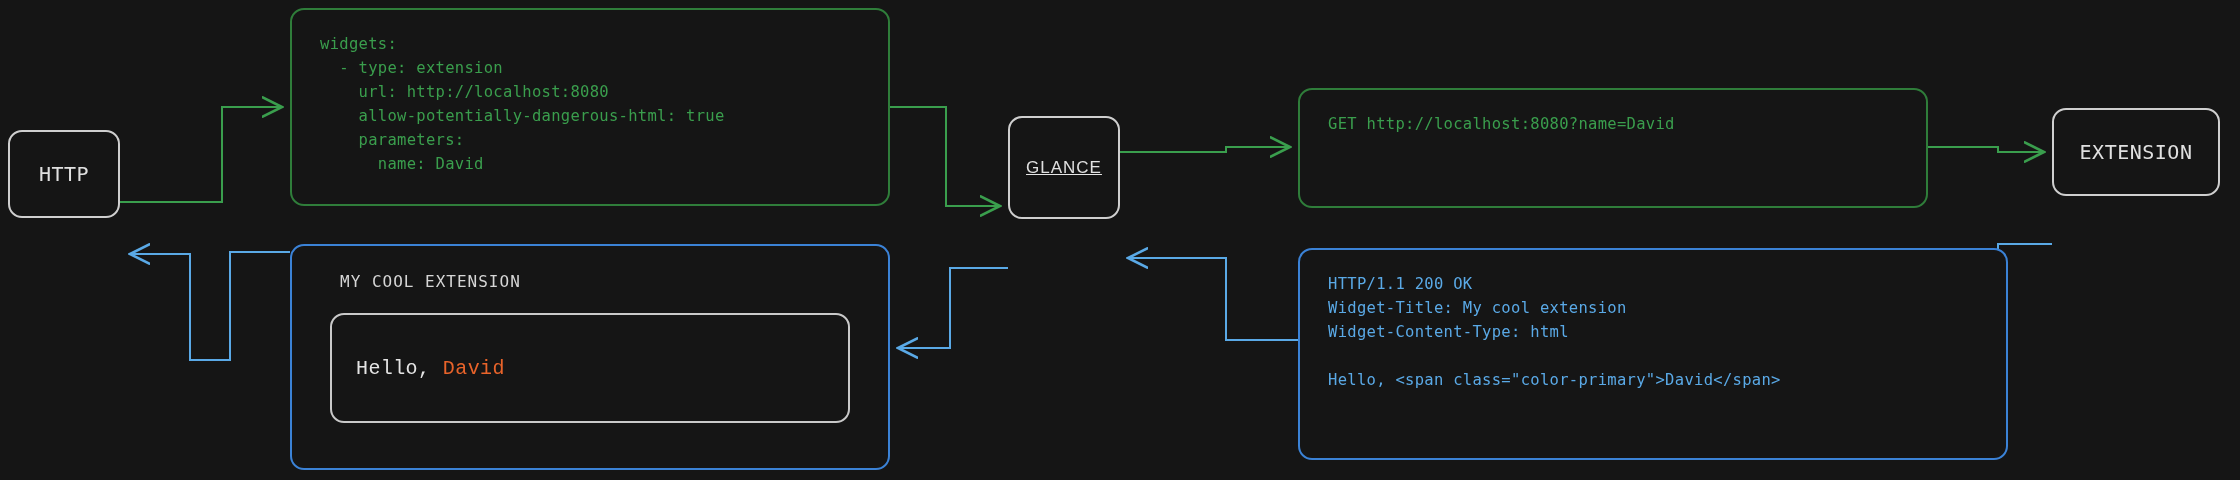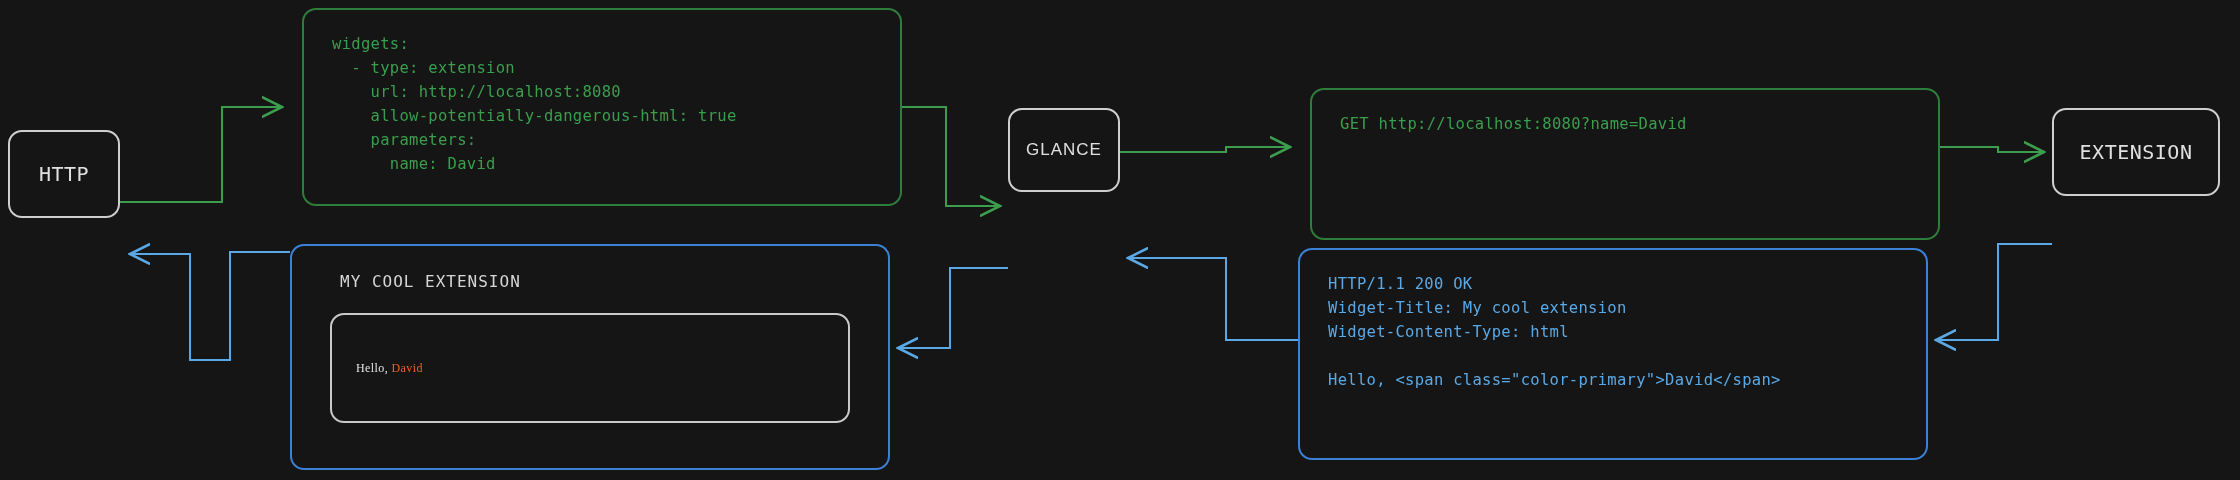--- a/index.html
+++ b/index.html
@@ -43,48 +43,48 @@
     font-size: 20px;
     color: #e0e0e0;
   }
   .node.sans .node-label {
     font-family: "Liberation Sans", sans-serif;
     font-size: 17px;
     letter-spacing: 1px;
   }
 
   #node-user      { left: 8px;    top: 130px; width: 112px; height: 88px; }
-  #node-glance    { left: 1008px; top: 108px; width: 112px; height: 84px; }
+  #node-glance    { left: 1008px; top: 116px; width: 112px; height: 103px; text-decoration: underline; }
   #node-extension { left: 2052px; top: 108px; width: 168px; height: 88px; }
 
   
   .panel {
     position: absolute;
     box-sizing: border-box;
     border-radius: 14px;
     background: #151515;
     padding: 22px 28px;
   }
-  .panel.green { border: 2px solid #2f7d3a; margin-left: 12px; }
+  .panel.green { border: 2px solid #2f7d3a; }
   .panel.blue  { border: 2px solid #3b82d6; }
 
   .code {
     margin: 0;
     white-space: pre;
     font-family: "DejaVu Sans Mono", "Liberation Mono", monospace;
     font-size: 15.5px;
     line-height: 24px;
     letter-spacing: 0.3px;
   }
   .code.green { color: #3a9e4d; }
   .code.blue  { color: #5aa9e6; }
 
   #panel-config  { left: 290px;  top: 8px;   width: 600px; height: 198px; }
-  #panel-request { left: 1298px; top: 88px;  width: 630px; height: 152px; }
-  #panel-response{ left: 1298px; top: 248px; width: 630px; height: 212px; }
+  #panel-request { left: 1298px; top: 88px;  width: 630px; height: 120px; }
+  #panel-response{ left: 1298px; top: 248px; width: 710px; height: 212px; }
 
   
   #panel-widget {
     left: 290px;
     top: 244px;
     width: 600px;
     height: 226px;
     padding: 0;
   }
   .widget-title {
@@ -98,22 +98,22 @@
     box-sizing: border-box;
     margin: 22px 38px 0 38px;
     border: 2px solid #c9c9c9;
     border-radius: 14px;
     height: 110px;
     display: flex;
     align-items: center;
     padding-left: 24px;
   }
   .widget-body {
-    font-family: Liberation Serif, serif;
-    font-size: 12px;
+    font-family: Liberation Mono, monospace;
+    font-size: 20px;
     color: #e4e4e4;
     letter-spacing: 0.4px;
   }
   .accent { color: #e8632a; }
 </style>
 </head>
 <body>
 
 <div id="stage">
 

